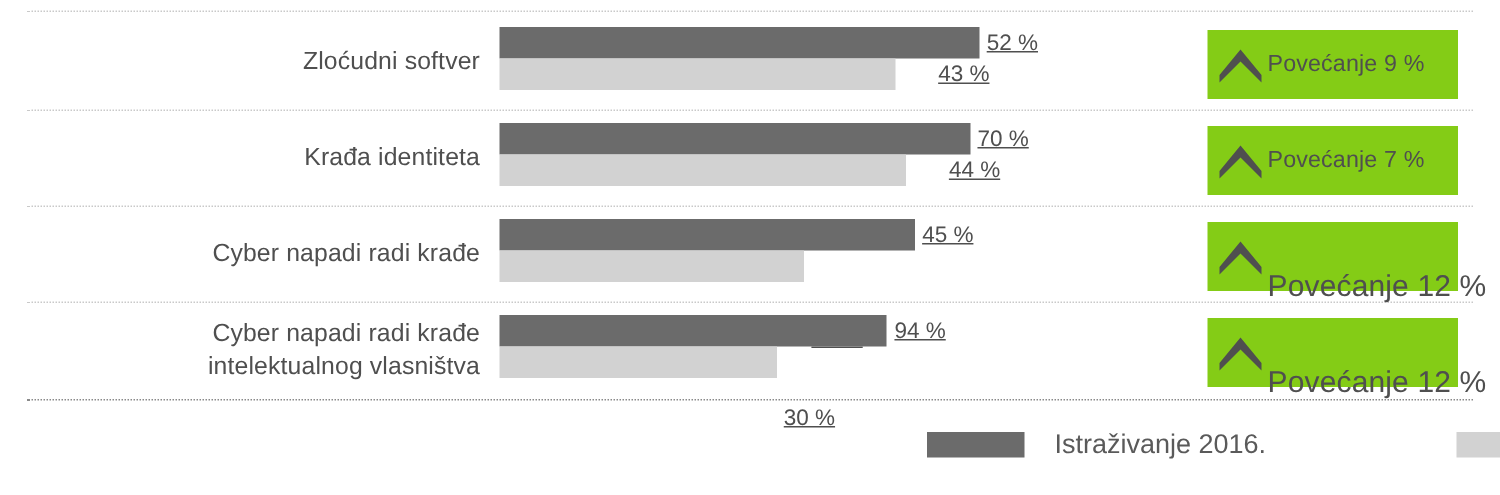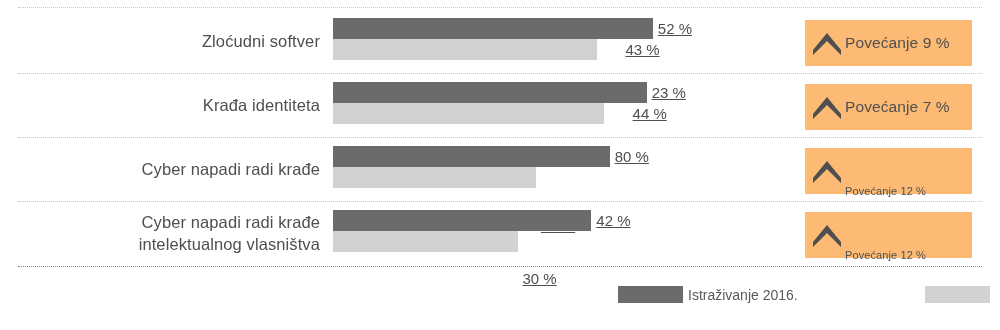--- a/index.html
+++ b/index.html
@@ -102,39 +102,39 @@
     text-decoration: underline;
   }
 
   
   .badge {
     position: absolute;
     left: 805px;
     top: 11px;
     width: 167px;
     height: 46px;
-    background: #fdba74;
+    background: #84cc16;
     display: flex;
     align-items: center;
   }
   .badge .chev {
     width: 36px;
     margin-left: 4px;
     display: flex;
     align-items: center;
     justify-content: center;
     flex: none;
   }
   .badge .badge-text {
     font-size: 15.5px;
     color: #4f4f4f;
     white-space: nowrap;
     letter-spacing: 0.1px;
   }
-  .badge.wide .badge-text { font-size: 11px; margin-top: 40px; }
+  .badge.wide .badge-text { font-size: 20px; margin-top: 40px; }
 
   
   .legend {
     position: absolute;
     top: 286px;
     left: 618px;
     display: flex;
     align-items: center;
   }
   .legend-item {
@@ -143,22 +143,22 @@
   }
   .legend-item + .legend-item { margin-left: 127px; }
   .swatch {
     width: 65px;
     height: 17px;
     flex: none;
   }
   .swatch.d2016 { background: #6b6b6b; }
   .swatch.d2015 { background: #d2d2d2; }
   .legend-label {
-    margin-left: 5px;
-    font-size: 14px;
+    margin-left: 20px;
+    font-size: 18px;
     color: #5a5a5a;
     white-space: nowrap;
   }
 </style>
 </head>
 <body>
 
 <div id="chart">
 
   <div class="sep top"></div>
@@ -193,21 +193,21 @@
   </div>
 
   <div class="row r1">
     <div class="row-label">
       <span>Krađa identiteta</span>
 
     </div>
     <div class="bars">
       <div class="bar-line">
         <div class="bar d2016" style="width: 313.65px;"></div>
-        <div class="bar-val" style="left: 313.65px;">23 %</div>
+        <div class="bar-val" style="left: 313.65px;">70 %</div>
       </div>
       <div class="bar-line">
         <div class="bar d2015" style="width: 270.6px;"></div>
         <div class="bar-val" style="left: 270.6px; padding-left: 29px;">44 %</div>
       </div>
     </div>
     <div class="badge">
       <span class="chev">
         <svg width="32" height="26" viewBox="0 0 32 26" aria-hidden="true">
           <path d="M16 3 L30 20 L30 25 L16 11 L2 25 L2 20 Z" fill="#4f4f4f"></path>
@@ -217,21 +217,21 @@
     </div>
   </div>
 
   <div class="row r2">
     <div class="row-label">
       <span>Cyber napadi radi krađe</span>
     </div>
     <div class="bars">
       <div class="bar-line">
         <div class="bar d2016" style="width: 276.75px;"></div>
-        <div class="bar-val" style="left: 276.75px;">80 %</div>
+        <div class="bar-val" style="left: 276.75px;">45 %</div>
       </div>
       <div class="bar-line">
         <div class="bar d2015" style="width: 202.95px;"></div>
         <div class="bar-val" style="left: 202.95px; margin-top: 48px;">33 %</div>
       </div>
     </div>
     <div class="badge wide">
       <span class="chev">
         <svg width="32" height="26" viewBox="0 0 32 26" aria-hidden="true">
           <path d="M16 3 L30 20 L30 25 L16 11 L2 25 L2 20 Z" fill="#4f4f4f"></path>
@@ -242,21 +242,21 @@
   </div>
 
   <div class="row r3">
     <div class="row-label">
       <span>Cyber napadi radi krađe</span>
       <span>intelektualnog vlasništva</span>
     </div>
     <div class="bars">
       <div class="bar-line">
         <div class="bar d2016" style="width: 258.3px;"></div>
-        <div class="bar-val" style="left: 258.3px;">42 %</div>
+        <div class="bar-val" style="left: 258.3px;">94 %</div>
       </div>
       <div class="bar-line">
         <div class="bar d2015" style="width: 184.5px;"></div>
         <div class="bar-val" style="left: 184.5px; margin-top: 37px;">30 %</div>
       </div>
     </div>
     <div class="badge wide">
       <span class="chev">
         <svg width="32" height="26" viewBox="0 0 32 26" aria-hidden="true">
           <path d="M16 3 L30 20 L30 25 L16 11 L2 25 L2 20 Z" fill="#4f4f4f"></path>

